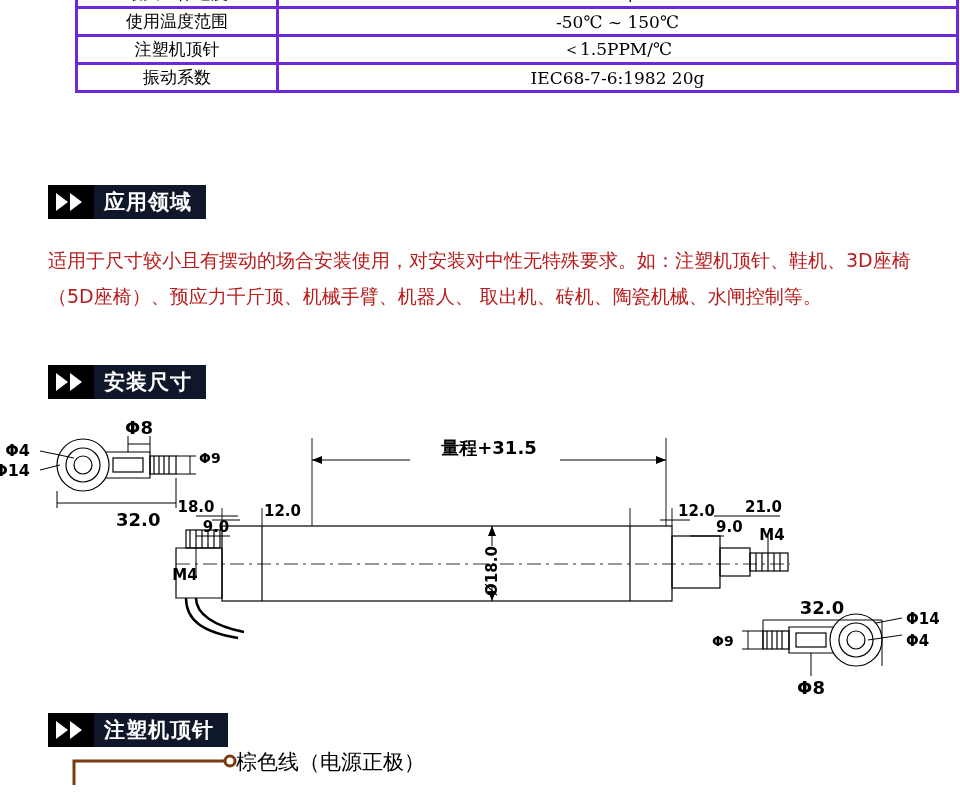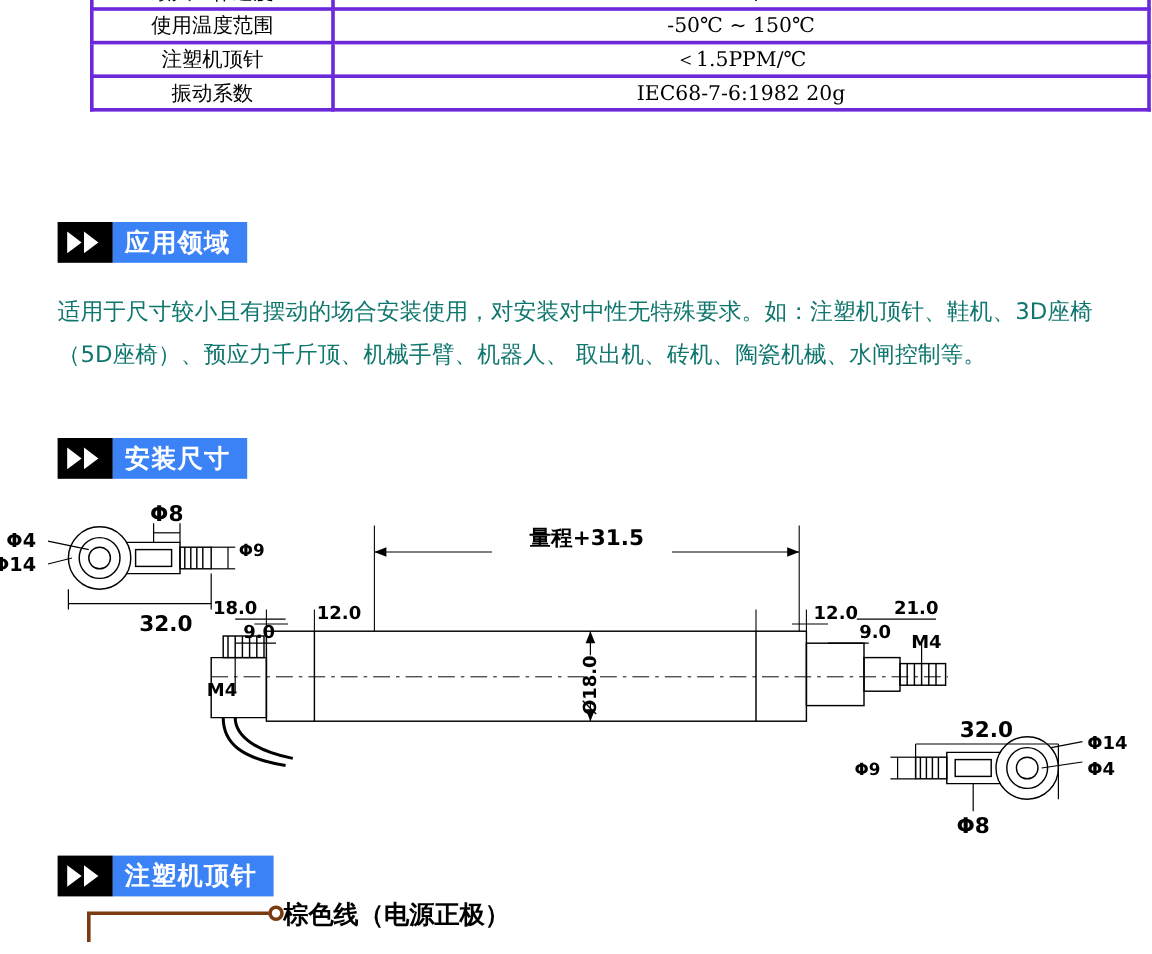--- a/index.html
+++ b/index.html
@@ -31,43 +31,43 @@
     position:absolute;
     height:34px;
     display:flex;align-items:stretch;
   }
   .chev-box{
     width:46px;background:#000;
     display:flex;align-items:center;justify-content:center;
   }
   .chev-box svg{display:block;}
   .head-label{
-    background:#3b82f6;
+    background:#0f172a;
     color:#fff;
     font-size:21px;
     font-weight:bold;
     display:flex;align-items:center;
     padding:0 14px 0 10px;
     letter-spacing:1px;
     font-family:"DejaVu Sans","Liberation Sans",sans-serif;
   }
   
   .body-text{
     position:absolute;left:48px;top:242px;width:890px;
     font-size:19px;line-height:36px;
     font-family:"DejaVu Sans","Liberation Sans",sans-serif;
-    color:#0f766e;
+    color:#b91c1c;
   }
   
   .drawing{position:absolute;left:0;top:408px;width:960px;height:300px;}
   .dim{font-family:"DejaVu Sans","Liberation Sans",sans-serif;font-weight:bold;}
   
   .wire-label{
     position:absolute;left:236px;top:748px;
-    font-size:21px;font-weight:bold;
+    font-size:21px;font-weight:normal;
     font-family:"DejaVu Sans","Liberation Sans",sans-serif;
   }
 </style>
 </head>
 <body>
 
 <table class="spec-table">
   <tbody>
     <tr>
       <td class="label">最大工作速度</td>

